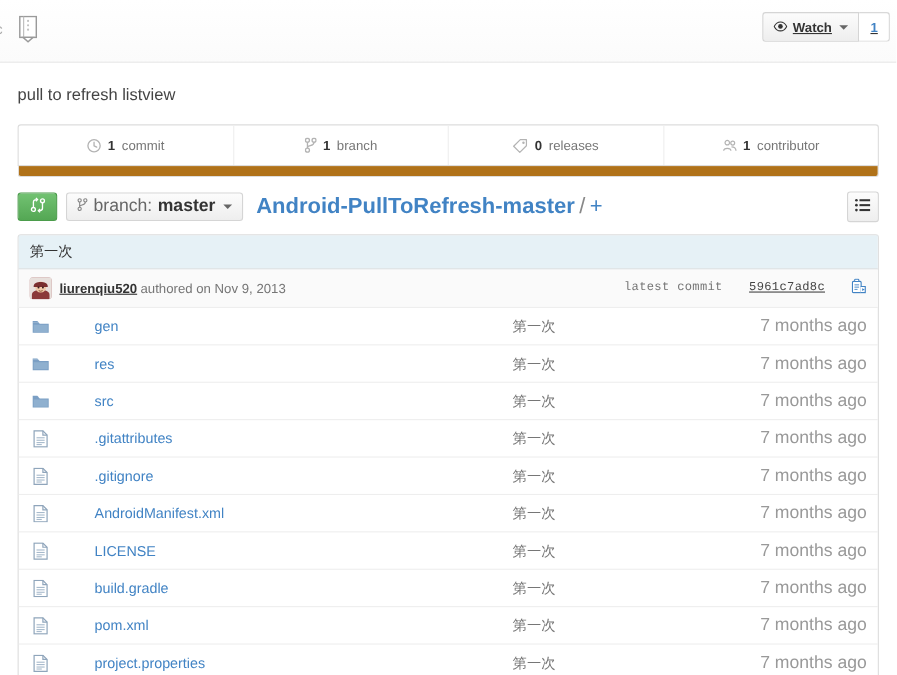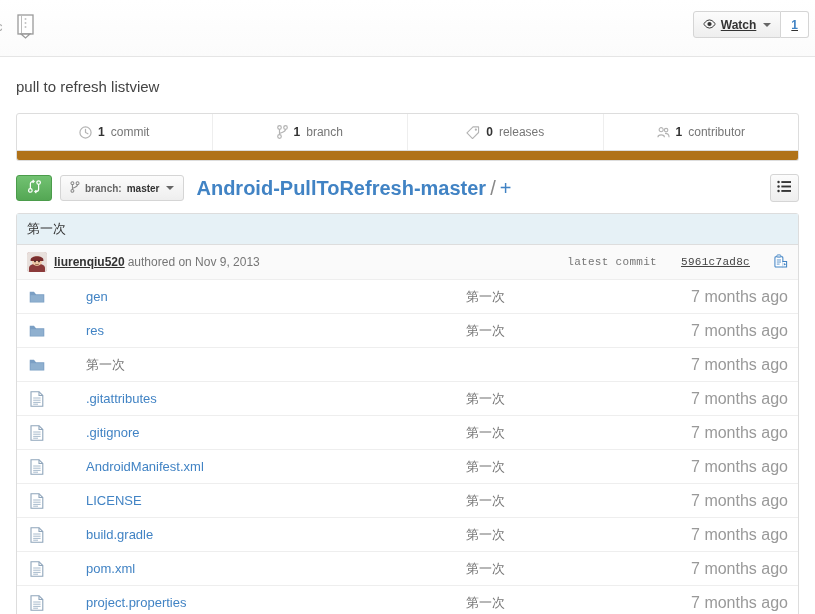--- a/index.html
+++ b/index.html
@@ -186,26 +186,25 @@
   .btn-branch {
     display: flex;
     align-items: center;
     gap: 5px;
     height: 26px;
     margin-left: 8px;
     padding: 0 9px;
     border: 1px solid #d5d5d5;
     border-radius: 3px;
     background: linear-gradient(#fcfcfc, #eeeeee);
-    font-size: 10px;
+    font-size: 16px;
     color: #666;
     cursor: pointer;
     box-sizing: border-box;
     white-space: nowrap;
-    font-weight: bold;
   }
   .btn-branch b { color: #333; }
   .breadcrumb {
     margin-left: 12px;
     font-size: 20px;
     font-weight: bold;
     white-space: nowrap;
   }
   .breadcrumb a { color: #4183c4; text-decoration: none; }
   .breadcrumb .sep { color: #888; font-weight: normal; margin: 0 4px; }
@@ -506,20 +505,21 @@
           <div class="fr-age">7 months ago</div>
         </div>
         <div class="file-row">
           <div class="fr-icon">
             <svg width="16" height="14" viewBox="0 0 17 15">
               <path d="M0.7 3.2 L0.7 13.4 L16.3 13.4 L16.3 4.6 L7.6 4.6 L6.2 3.2 Z" fill="#7b9fc4"></path>
               <path d="M0.7 3.2 L0.7 2 L5.2 2 L6.4 3.2 Z" fill="#7b9fc4"></path>
               <path d="M1.6 5.6 L15.4 5.6 L15.4 12.6 L1.6 12.6 Z" fill="#8fb0cf"></path>
             </svg>
           </div>
+          <div class="fr-name"><a href="#">src</a></div>
           <div class="fr-msg">第一次</div>
           <div class="fr-age">7 months ago</div>
         </div>
         <div class="file-row">
           <div class="fr-icon">
             <svg width="14" height="16" viewBox="0 0 14 16">
               <path d="M1 0.7 L9 0.7 L12.8 4.5 L12.8 15.3 L1 15.3 Z" fill="#ffffff" stroke="#8fa5bb" stroke-width="1.1"></path>
               <path d="M9 0.7 L9 4.5 L12.8 4.5" fill="none" stroke="#8fa5bb" stroke-width="1.1"></path>
               <line x1="3.2" y1="7" x2="10.6" y2="7" stroke="#9db2c6" stroke-width="0.9"></line>
               <line x1="3.2" y1="9.2" x2="10.6" y2="9.2" stroke="#9db2c6" stroke-width="0.9"></line>

